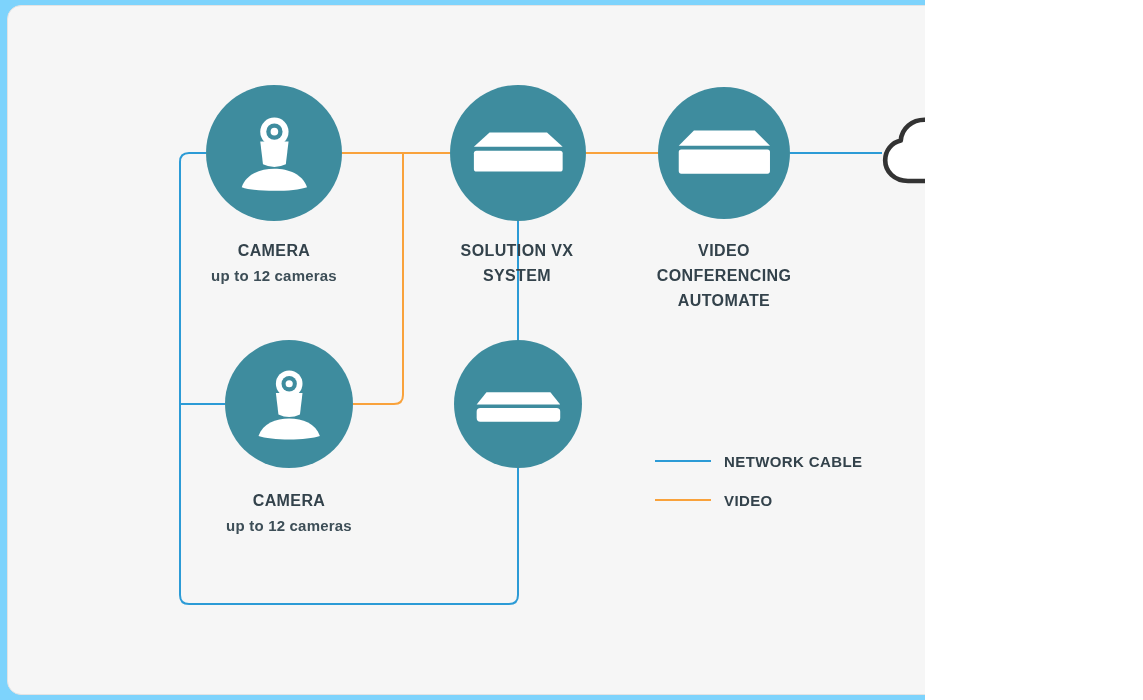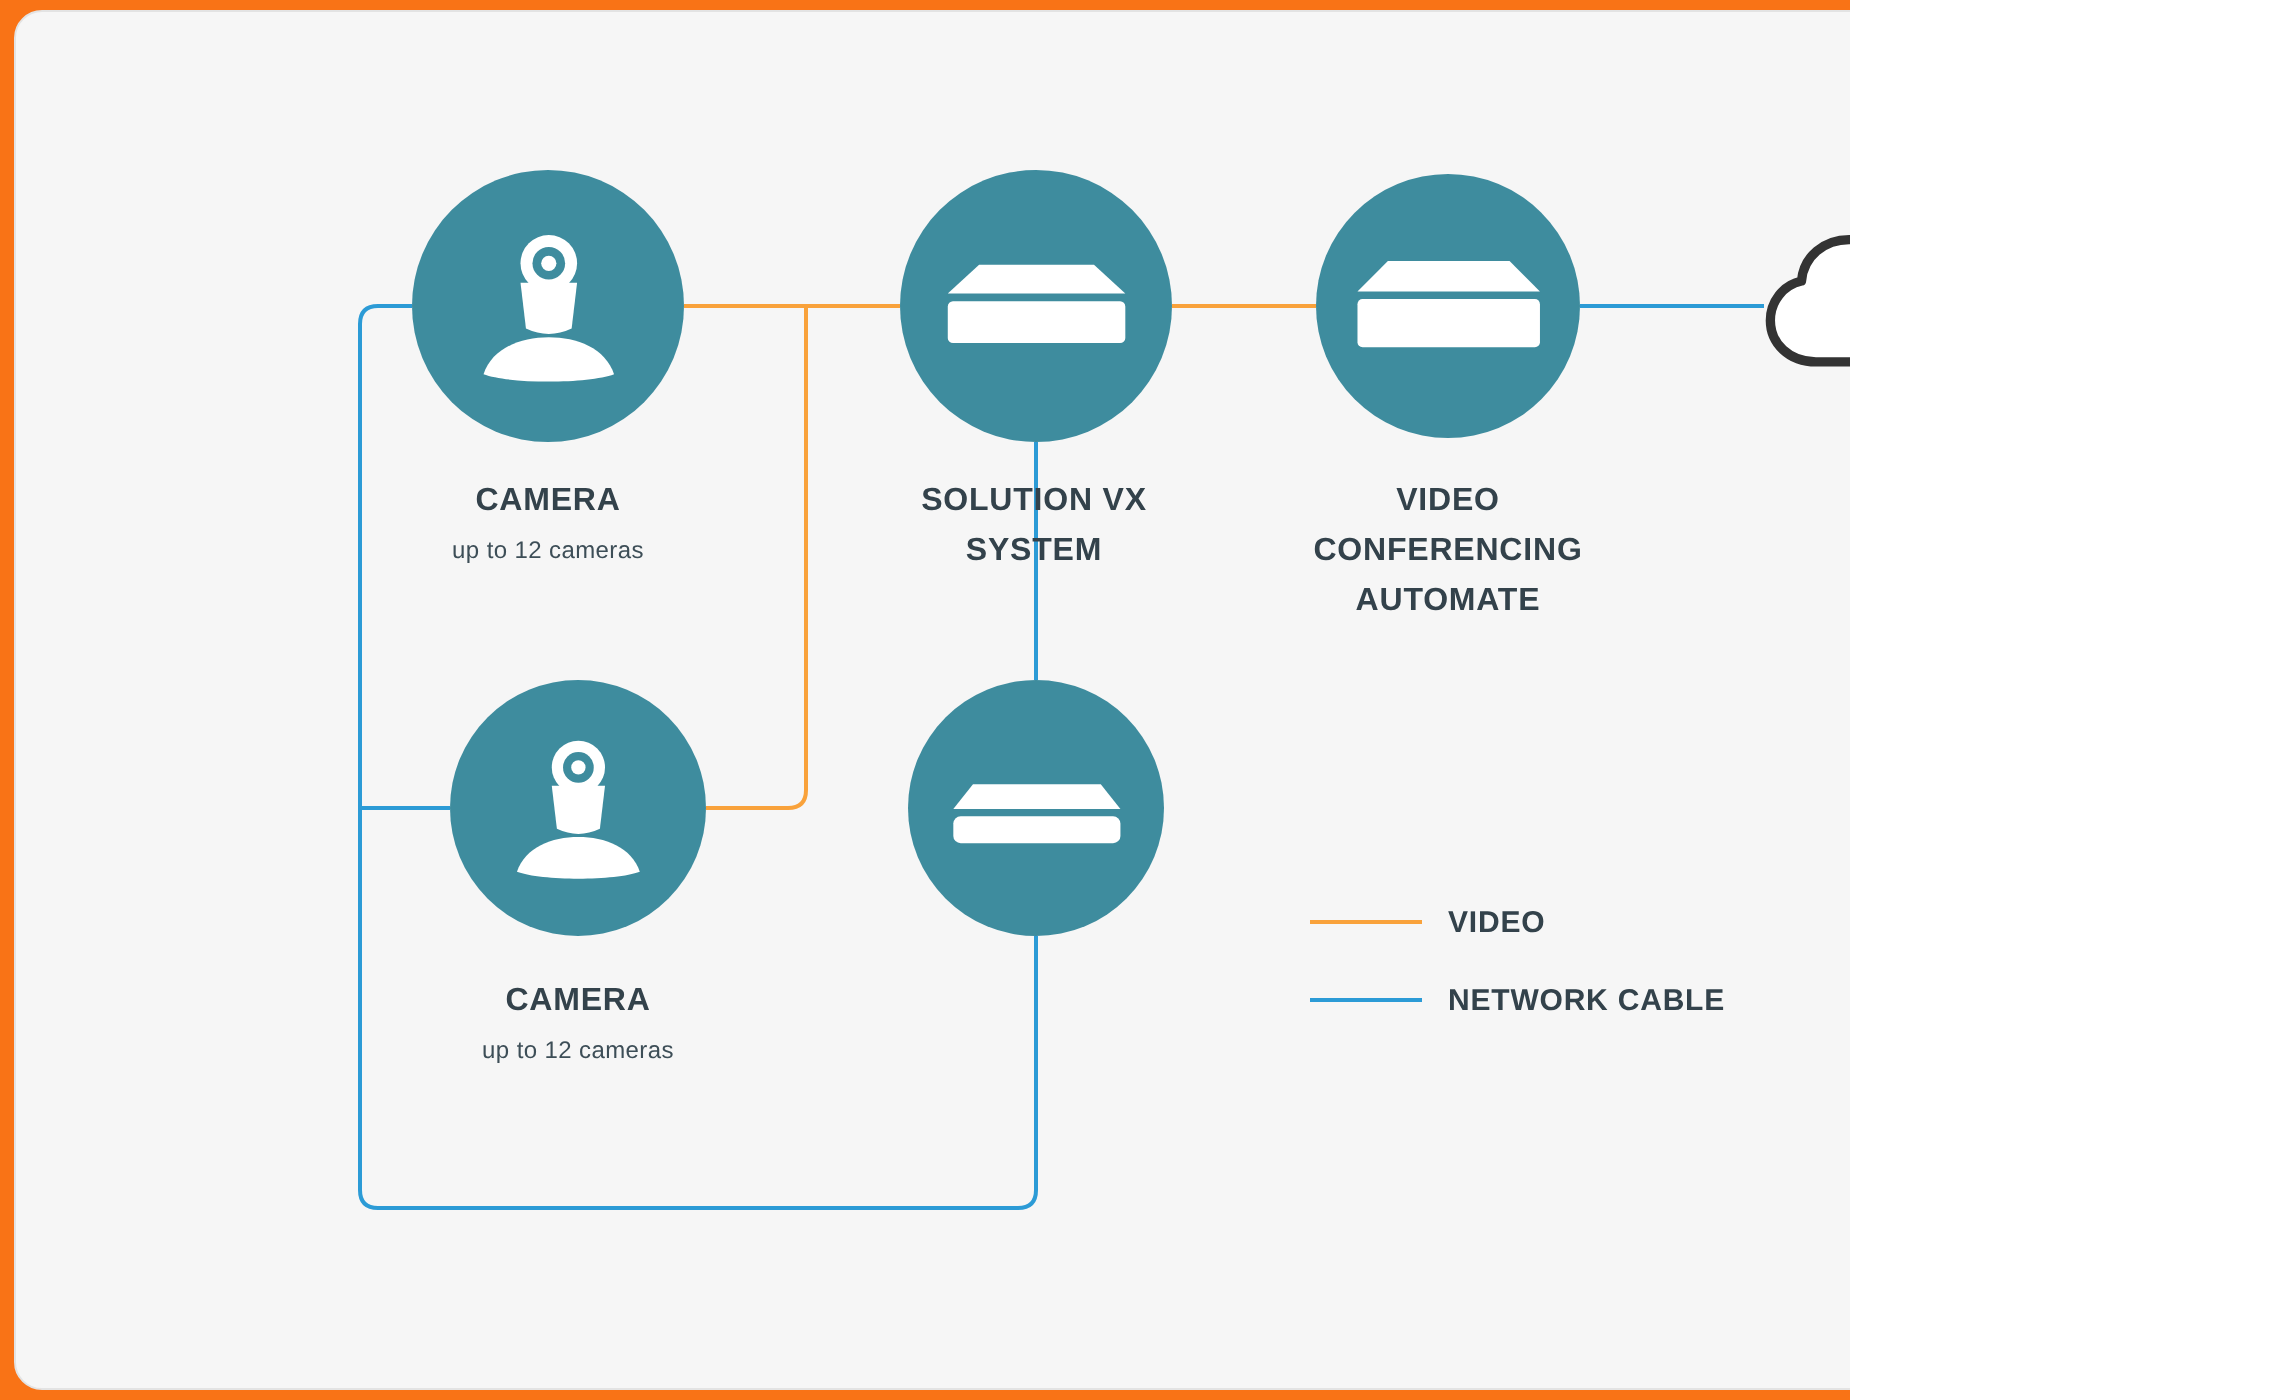--- a/index.html
+++ b/index.html
@@ -1,27 +1,27 @@
 <!DOCTYPE html>
 <html><head>
 <meta charset="utf-8">
 <style>
   * { margin:0; padding:0; box-sizing:border-box; }
   html,body { width:1143px; height:700px; background:#ffffff; font-family:"Liberation Sans", sans-serif; }
-  .canvas { position:relative; width:925px; height:700px; background:#f97316; overflow:hidden; }
+  .canvas { position:relative; width:925px; height:700px; background:#7dd3fc; overflow:hidden; }
   .card { position:absolute; left:7px; top:5px; width:1129px; height:690px;
           background:#f6f6f6; border:1px solid #e3e3e3; border-radius:14px; }
   .connectors { position:absolute; left:0; top:0; width:1143px; height:700px; pointer-events:none; }
   .node { position:absolute; border-radius:50%; background:#3E8C9E;
           display:flex; align-items:center; justify-content:center; }
   .node svg { width:80%; height:80%; }
   .node svg.boxicon { width:96%; height:96%; }
   .label-block { position:absolute; text-align:center; color:#33424B; }
   .label { font-weight:bold; font-size:16px; letter-spacing:0.4px; line-height:25px; }
-  .sublabel { font-size:12px; font-weight:normal; letter-spacing:0.2px; line-height:25px; color:#3D4E57; }
+  .sublabel { font-size:15px; font-weight:bold; letter-spacing:0.2px; line-height:25px; color:#3D4E57; }
   .cloud { position:absolute; }
   .legend { position:absolute; left:655px; top:449px; }
   .legend-row { display:flex; align-items:center; height:24px; margin-bottom:15px; }
   .swatch { width:56px; height:2px; margin-right:13px; }
   .swatch.video { background:#F9A23B; }
   .swatch.network { background:#2C9BD6; }
   .legend-label { font-weight:bold; font-size:15px; letter-spacing:0.4px; color:#33424B; }
 </style>
 </head>
 <body>
@@ -99,21 +99,21 @@
 
   <div class="node" style="left:454px;top:340px;width:128px;height:128px">
     <svg class="boxicon" viewBox="0 0 100 100">
       <polygon points="24,40 76,40 84,50 16,50" fill="#fff"></polygon>
       <rect x="16" y="53" width="68" height="11" rx="3" fill="#fff"></rect>
     </svg>
   </div>
 
   <div class="legend">
     <div class="legend-row">
+      <span class="swatch network"></span>
+      <span class="legend-label">NETWORK CABLE</span>
+    </div>
+    <div class="legend-row">
       <span class="swatch video"></span>
       <span class="legend-label">VIDEO</span>
-    </div>
-    <div class="legend-row">
-      <span class="swatch network"></span>
-      <span class="legend-label">NETWORK CABLE</span>
     </div>
   </div>
 </div>
 
 </body></html>

